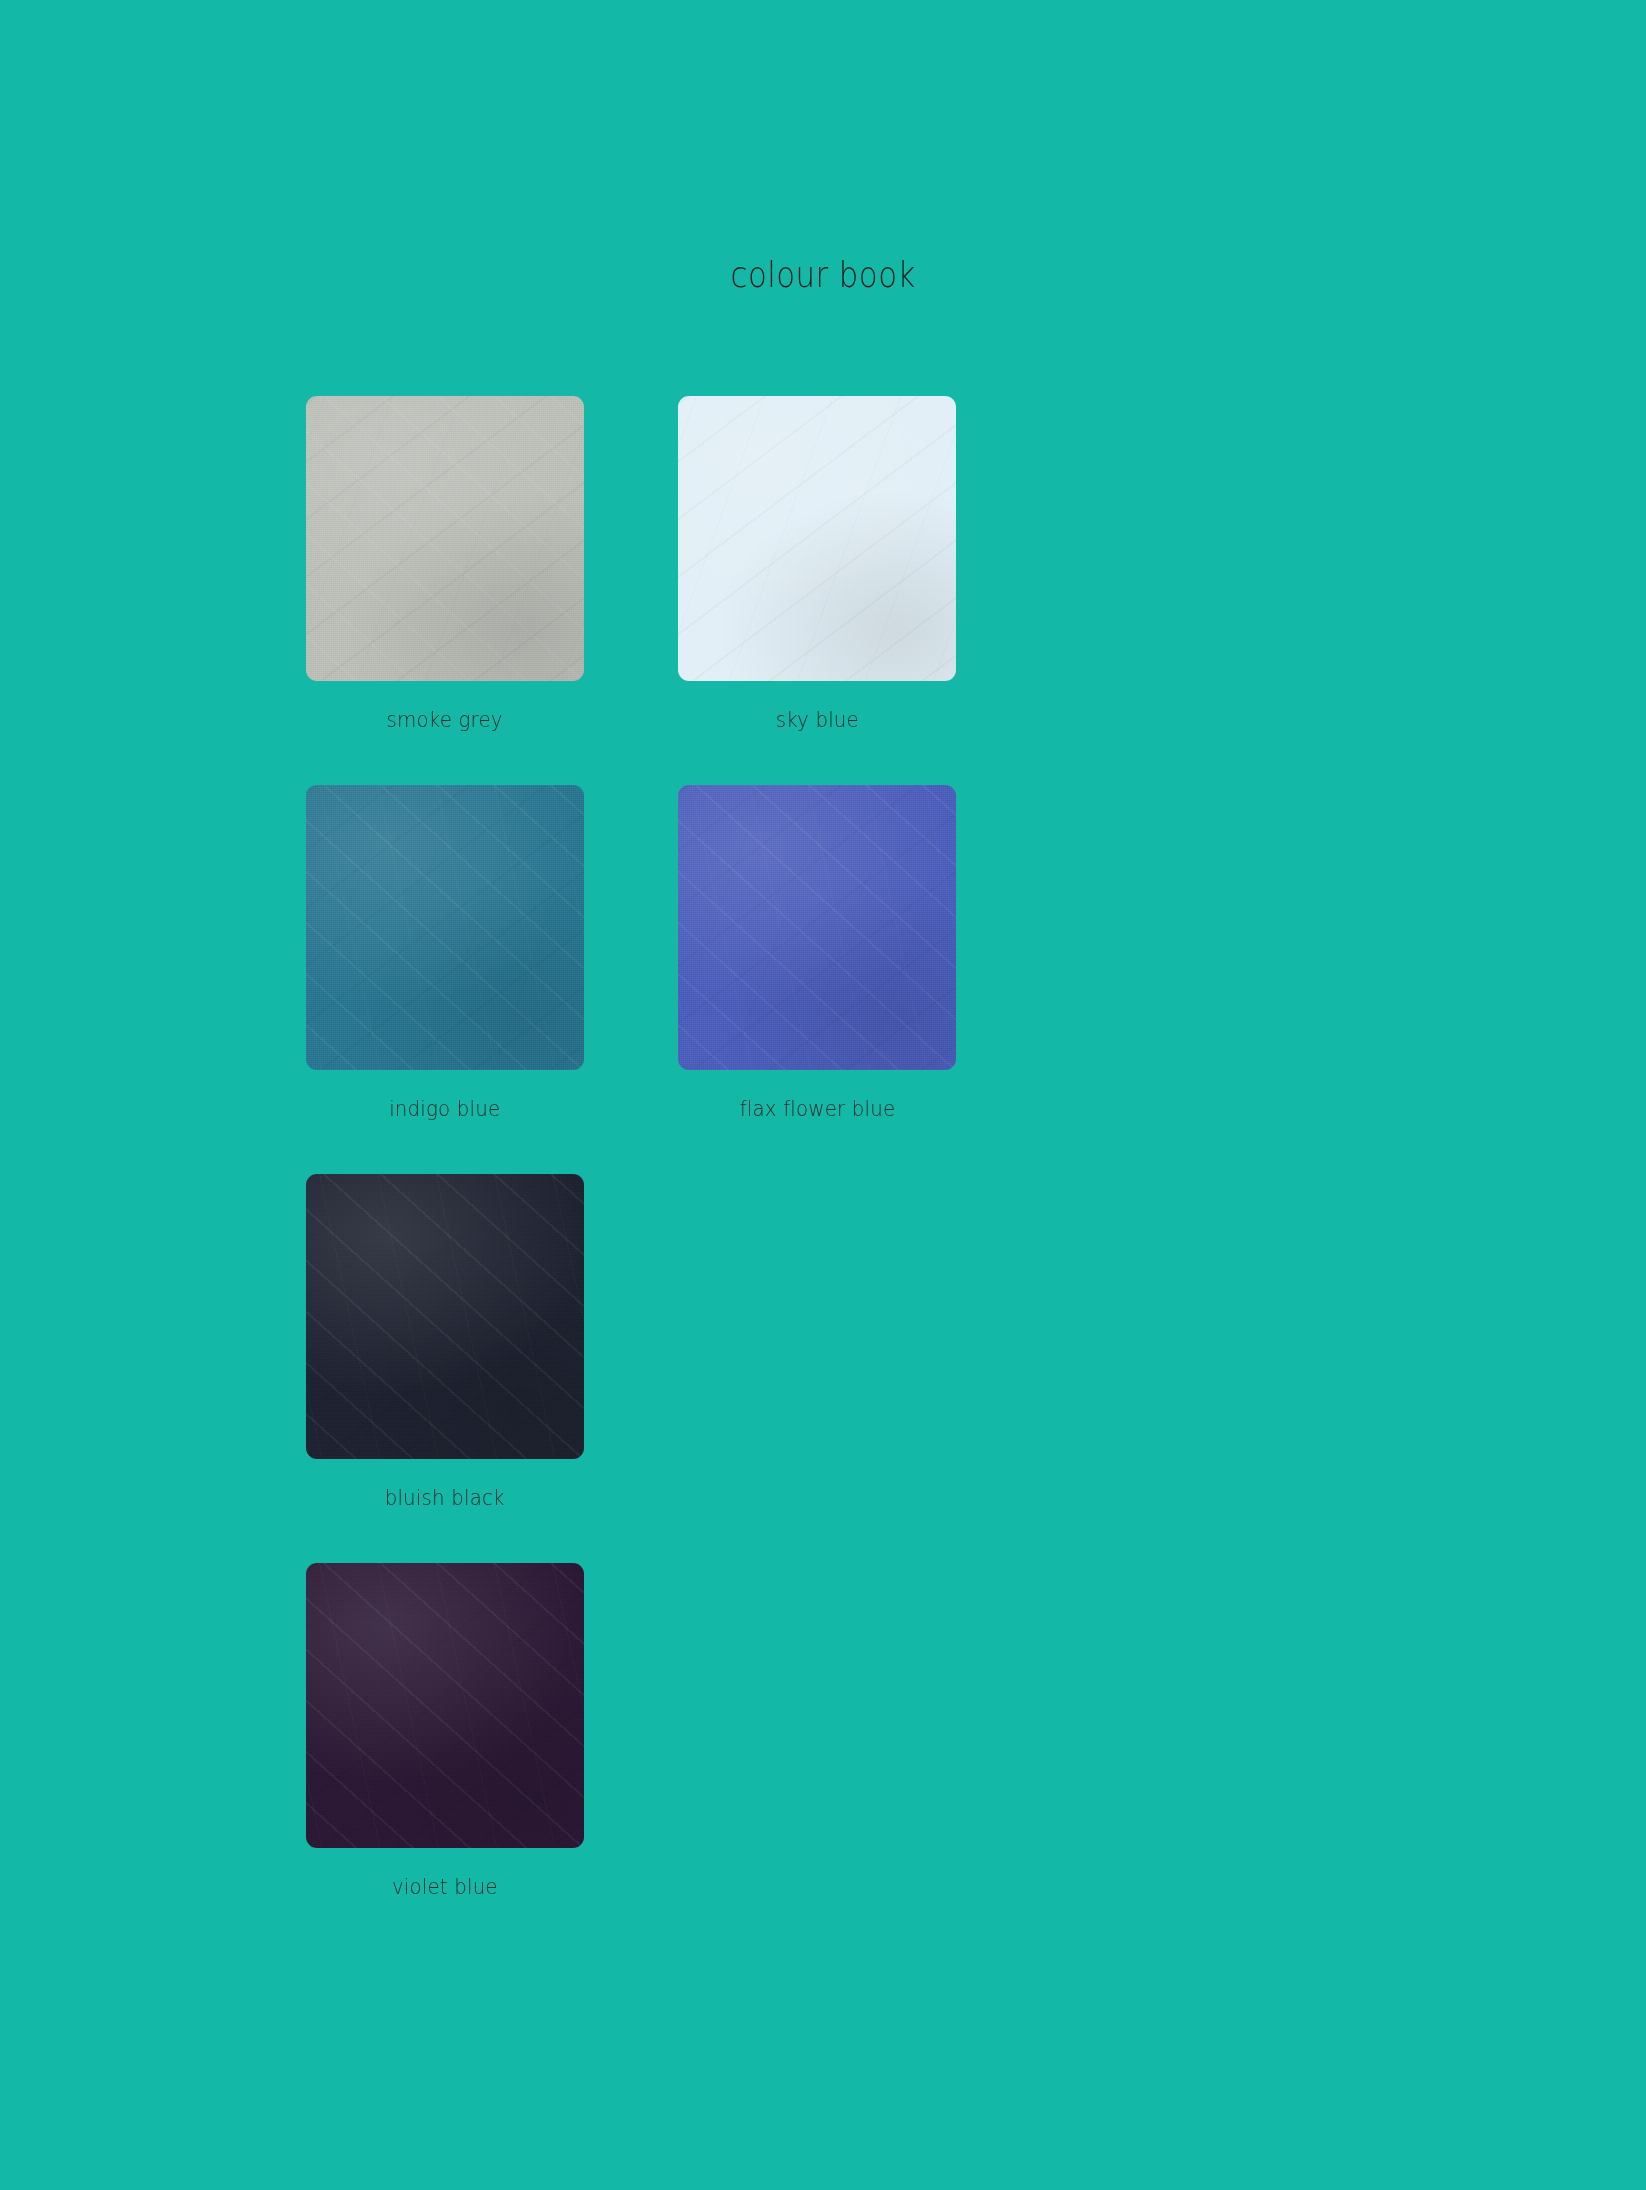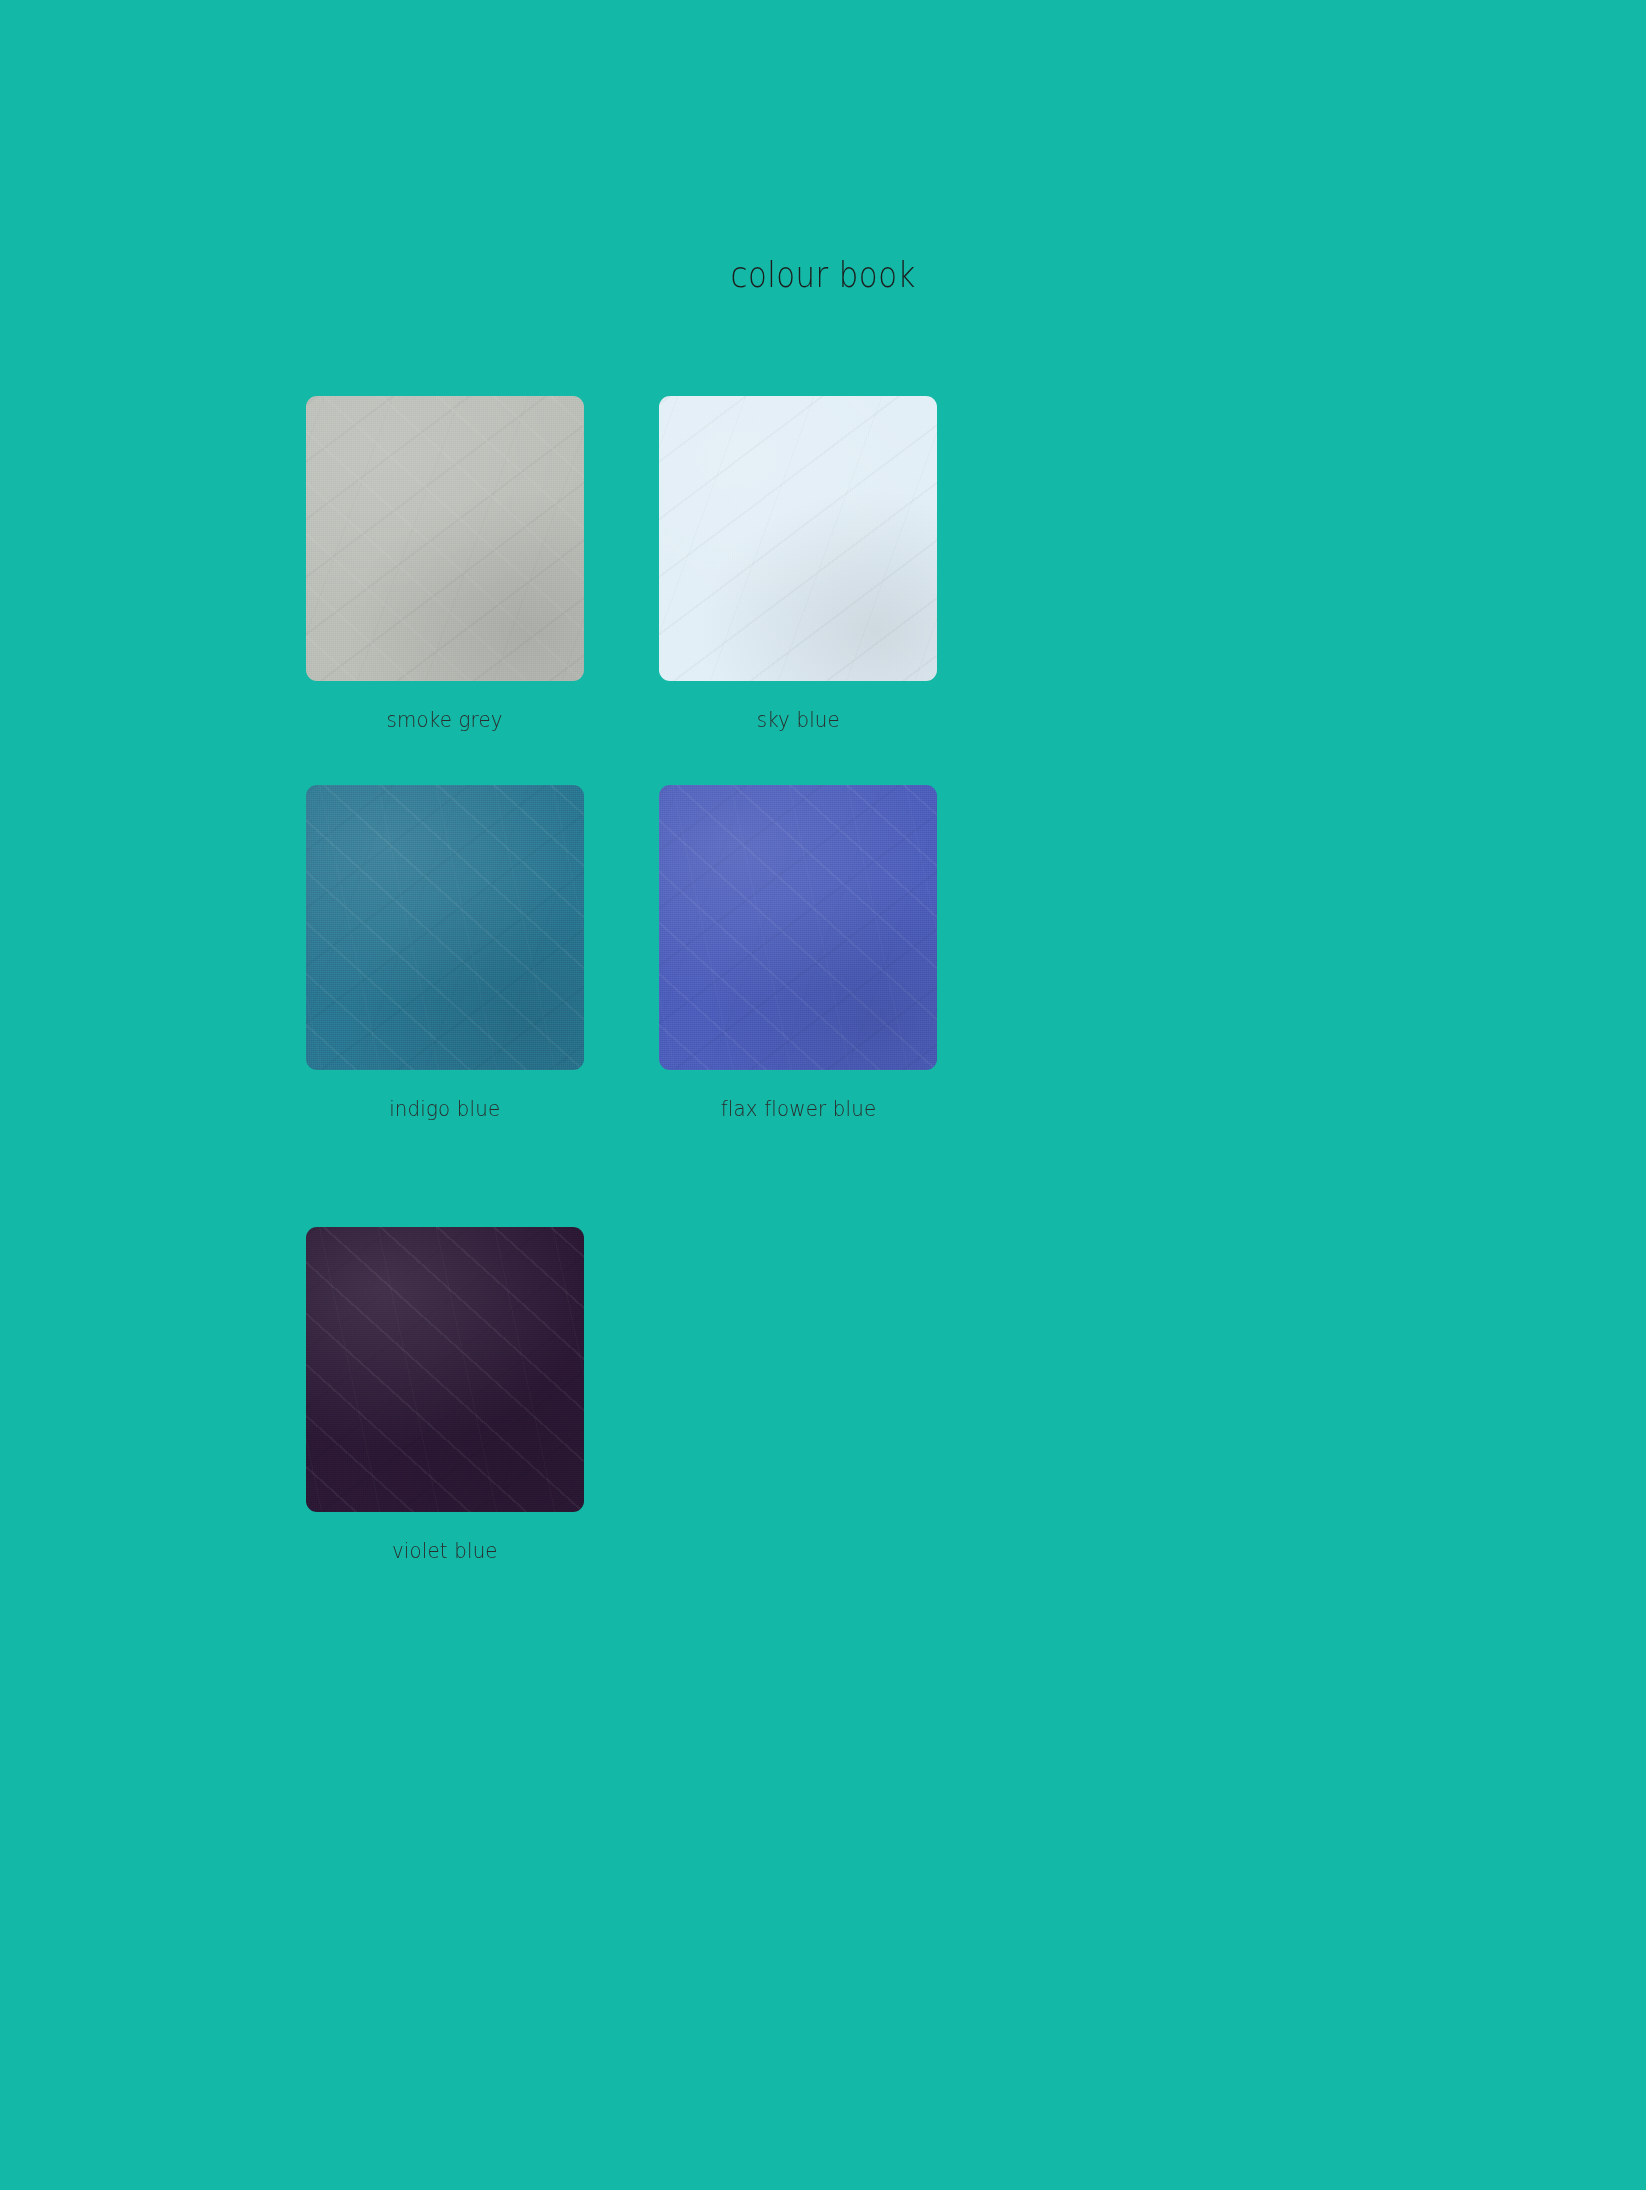--- a/index.html
+++ b/index.html
@@ -47,20 +47,21 @@
     position: absolute;
     top: 396px;
     left: 306px;
     width: 1040px;
   }
   .row {
     display: flex;
     flex-direction: row;
     justify-content: flex-start;
     margin-bottom: 53px;
+    gap: 19px;
   }
   .cell {
     width: 278px;
     margin-right: 75px;
     display: flex;
     flex-direction: column;
     align-items: center;
   }
   .cell:last-child { margin-right: 0; }
 
@@ -156,20 +157,28 @@
         <div class="swatch" style="background-color: rgb(76, 93, 186);">
           <div class="weave"></div>
           <div class="crease"></div>
           <div class="sheen"></div>
         </div>
         <div class="caption" style="color: rgb(43, 43, 43);">flax flower blue</div>
       </div>
     </div>
 
     <div class="row">
+      <div class="cell">
+        <div class="swatch" style="background-color: rgb(30, 34, 48);">
+          <div class="weave"></div>
+          <div class="crease"></div>
+          <div class="sheen"></div>
+        </div>
+        <div class="caption" style="color: rgb(43, 43, 43);">bluish black</div>
+      </div>
     </div>
 
     <div class="row">
       <div class="cell">
         <div class="swatch" style="background-color: rgb(43, 24, 52);">
           <div class="weave"></div>
           <div class="crease"></div>
           <div class="sheen"></div>
         </div>
         <div class="caption" style="color: rgb(43, 43, 43);">violet blue</div>

